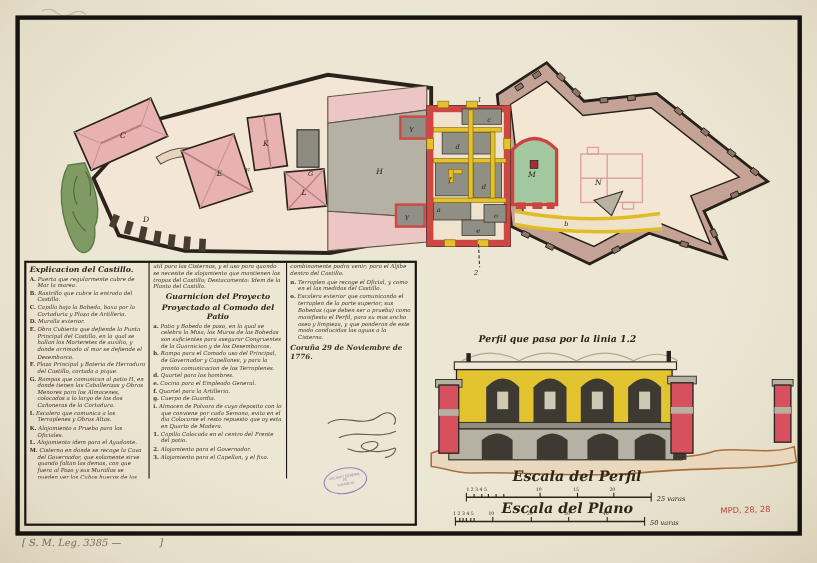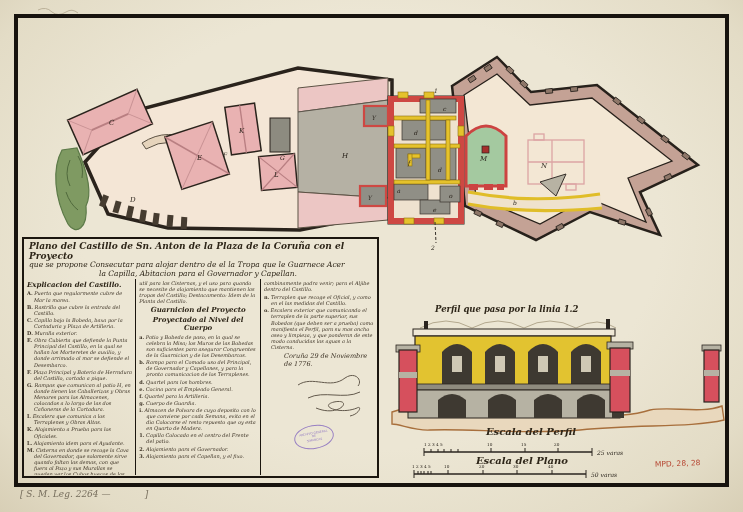--- a/index.html
+++ b/index.html
@@ -20,27 +20,27 @@
   .cols{display:flex;height:196px;}
   .col{padding:1px 3px;font-size:5px;line-height:1.22;font-style:italic;color:#3b3124;overflow:hidden;}
   .col1{width:110px;}
   .col2{width:123px;border-left:1.5px solid #1b160f;}
   .col3{width:115px;border-left:1.5px solid #1b160f;}
   .col h4{margin:1px 0;font-size:7px;font-weight:bold;color:#2e2619;}
   .c-left{text-align:left;} .c-mid{text-align:center;}
   .itm{margin:0 0 1px 7px;text-indent:-7px;}
   .k{font-weight:bold;font-style:normal;}
   .intro{margin-bottom:2px;}
-  .dateline{margin-top:3px;font-size:6.5px;font-weight:normal;margin-left:20px;}
+  .dateline{margin-top:3px;font-size:6.5px;font-weight:bold;}
   .stamp{position:absolute;left:294px;top:425px;width:38px;height:22px;border:1px solid #8a6fc0;
     border-radius:50%;transform:rotate(-10deg);color:#8a6fc0;font-size:3px;line-height:1.15;
     text-align:center;display:flex;flex-direction:column;justify-content:center;
     font-family:"DejaVu Sans",sans-serif;font-style:normal;opacity:.85;}
   .perfil-h{left:435px;top:304px;font-size:8.5px;font-style:italic;font-weight:bold;color:#2e2619;}
-  .escala{font-size:10px;font-style:italic;font-weight:bold;color:#2e2619;margin-left:20px;}
+  .escala{font-size:13px;font-style:italic;font-weight:bold;color:#2e2619;}
   .e1{left:466px;top:426px;} .e2{left:456px;top:455px;}
   .mpd{left:655px;top:459px;font-size:7.5px;color:#b5432f;font-family:"DejaVu Sans",sans-serif;transform:rotate(-2deg);}
   .legnote{left:20px;top:489px;font-size:9px;color:#766e5d;font-style:italic;white-space:pre;}
   text{font-family:"DejaVu Serif",serif;fill:#241e16;}
   .lblU{font-size:7px;font-style:italic;}
   .lblL{font-size:6px;font-style:italic;}
   .tick{font-size:4.2px;}
   .varas{font-size:6px;font-style:italic;}
 </style>
 </head>
@@ -298,45 +298,40 @@
     <g fill="none" stroke="#4a4034" stroke-width="1" opacity="0.85">
       <path d="M298,385 C313,375 330,390 345,378 C355,371 363,380 358,386"></path>
       <path d="M308,398 C324,390 344,400 360,392"></path>
       <path d="M316,408 C340,418 354,398 334,402 C318,406 340,415 357,408 C362,405 360,414 350,416"></path>
     </g>
   </svg>
 
   <div class="frame"></div>
 
   <div class="textblock">
-    <div class="tb-title">
-      <div class="t1">Plano del Castillo de Sn. Anton de la Plaza de la Coruña con el Proyecto</div>
-      <div class="t2">que se propone Consecutar para alojar dentro de el la Tropa que le Guarnece Acer</div>
-      <div class="t2 t3">la Capilla, Abitacion para el Governador y Capellan.</div>
-    </div>
     <div class="cols">
       <div class="col col1">
         <h4 class="c-left">Explicacion del Castillo.</h4>
         <div class="itm"><span class="k">A.</span> <span>Puerta que regularmente cubre de Mar la marea.</span></div>
         <div class="itm"><span class="k">B.</span> <span>Rastrillo que cubre la entrada del Castillo.</span></div>
         <div class="itm"><span class="k">C.</span> <span>Capilla bajo la Bobeda, baxa por la Cortaduria y Plaza de Artilleria.</span></div>
         <div class="itm"><span class="k">D.</span> <span>Muralla exterior.</span></div>
         <div class="itm"><span class="k">E.</span> <span>Obra Cubierta que defiende la Punta Principal del Castillo, en la qual se hallan los Morteretes de auxilio, y donde arrimado al mar se defiende el Desembarco.</span></div>
         <div class="itm"><span class="k">F.</span> <span>Plaza Principal y Bateria de Herradura del Castillo, cortada a pique.</span></div>
         <div class="itm"><span class="k">G.</span> <span>Rampas que comunican al patio H, en donde tienen las Caballerizas y Obras Menores para los Almacenes, colocados a lo largo de las dos Cañoneras de la Cortadura.</span></div>
         <div class="itm"><span class="k">I.</span> <span>Escalera que comunica a los Terraplenes y Obras Altas.</span></div>
         <div class="itm"><span class="k">K.</span> <span>Alojamiento a Prueba para los Oficiales.</span></div>
         <div class="itm"><span class="k">L.</span> <span>Alojamiento idem para el Ayudante.</span></div>
         <div class="itm"><span class="k">M.</span> <span>Cisterna en donde se recoge la Cava del Governador, que solamente sirve quando faltan las demas, con que fuera al Pozo y sus Murallas se pueden ver los Cubos huecos de las Cisternas para mantenerse la Guarnicion, y que el puesto no quede sin pasada para el Quartel; de suerte que la Tropa este segura en medio de la Guarnicion.</span></div>
 
       </div>
       <div class="col col2">
         <div class="intro">util para las Cisternas, y el uso para quando se necesite de alojamiento que mantienen las tropas del Castillo; Destacamento: Idem de la Planta del Castillo.</div>
         <h4 class="c-mid">Guarnicion del Proyecto</h4>
-        <h4 class="c-mid">Proyectado al Nivel del Cuerpo</h4>
+        <h4 class="c-mid">Proyectado al Comodo del Patio</h4>
         <div class="itm"><span class="k">a.</span> <span>Patio y Bobeda de paso, en la qual se celebra la Misa; los Muros de las Bobedas son suficientes para asegurar Congruentes de la Guarnicion y de los Desembarcos.</span></div>
         <div class="itm"><span class="k">b.</span> <span>Rampa para el Comodo uso del Principal, de Governador y Capellanes, y para la pronta comunicacion de los Terraplenes.</span></div>
         <div class="itm"><span class="k">d.</span> <span>Quartel para los hombres.</span></div>
         <div class="itm"><span class="k">e.</span> <span>Cocina para el Empleado General.</span></div>
         <div class="itm"><span class="k">f.</span> <span>Quartel para la Artilleria.</span></div>
         <div class="itm"><span class="k">g.</span> <span>Cuerpo de Guardia.</span></div>
         <div class="itm"><span class="k">i.</span> <span>Almacen de Polvora de cuyo deposito con lo que conviene por cada Semana, evita en el dia Colocarse el resto repuesto que oy esta en Quarto de Madera.</span></div>
         <div class="itm"><span class="k">1.</span> <span>Capilla Colocada en el centro del Frente del patio.</span></div>
         <div class="itm"><span class="k">2.</span> <span>Alojamiento para el Governador.</span></div>
         <div class="itm"><span class="k">3.</span> <span>Alojamiento para el Capellan, y el fixo.</span></div>
@@ -353,15 +348,15 @@
   <div class="stamp">
     <div>ARCHIVO GENERAL</div>
     <div>DE</div>
     <div>SIMANCAS</div>
   </div>
 
   <div class="abs perfil-h">Perfil que pasa por la linia 1.2</div>
   <div class="abs escala e1">Escala del Perfil</div>
   <div class="abs escala e2">Escala del Plano</div>
   <div class="abs mpd">MPD, 28, 28</div>
-  <div class="abs legnote">[ S. M. Leg. 2264 —            ]</div>
+  <div class="abs legnote">[ S. M. Leg. 3385 —            ]</div>
 
 </div>
 
 </body></html>

